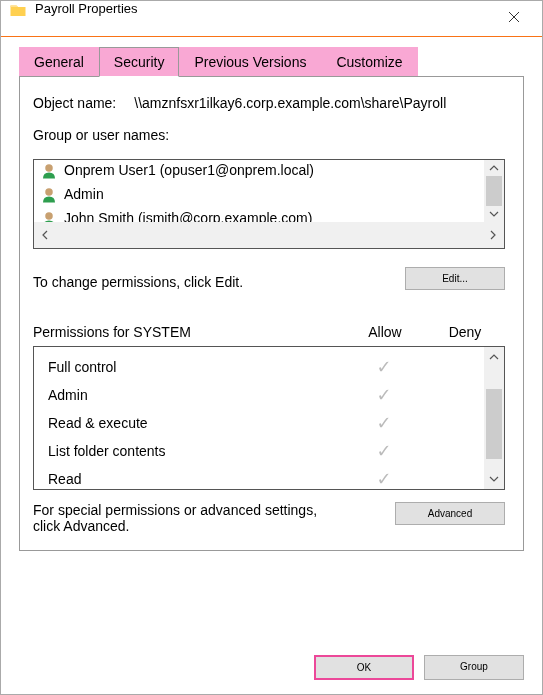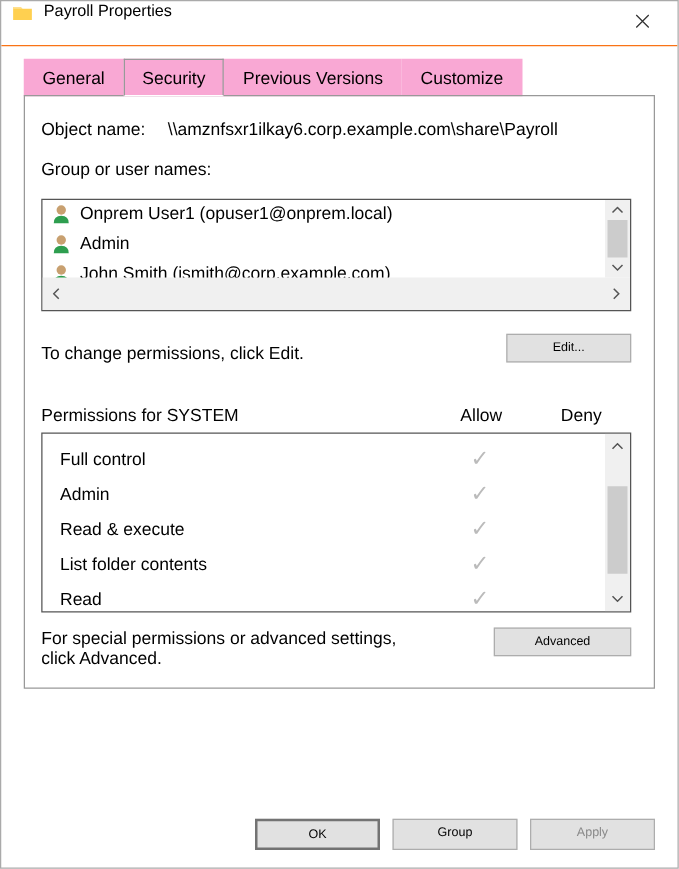--- a/index.html
+++ b/index.html
@@ -31,21 +31,21 @@
     .vscroll-btn { height: 20px; display: flex; align-items: center; justify-content: center; cursor: pointer; }
     .vscroll-thumb { flex: 0 0 30px; background: #ccc; margin: 0 2px; }
     .vscroll-track { flex: 1; }
     .hscroll { position: absolute; left: 0; right: 0; bottom: 0; height: 26px; background: #f0f0f0; display: flex; }
     .hscroll-btn { width: 22px; display: flex; align-items: center; justify-content: center; cursor: pointer; }
     .hscroll-track { flex: 1; }
     
     .edit-row { display: flex; align-items: flex-end; margin-top: 18px; margin-bottom: 34px; }
     .edit-row .text { flex: 1; font-size: 14px; }
     .btn { background: #e1e1e1; border: 1px solid #adadad; padding: 5px 0; font-size: 10px; cursor: pointer; text-align: center; min-width: 100px; }
-    .btn.primary { border: 2px solid #737373; }
+    .btn.primary { border: 2px solid #ec4899; }
     .btn.disabled { color: #888; cursor: default; }
     
     .perm-header { display: flex; font-size: 14px; margin-bottom: 6px; }
     .perm-header .title { flex: 1; }
     .perm-header .col { width: 80px; text-align: center; }
     
     .perm-table { border: 1px solid #555; height: 144px; position: relative; overflow: hidden; }
     .perm-rows { padding: 6px 0; }
     .perm-row { display: flex; align-items: center; height: 28px; font-size: 14px; padding-left: 14px; }
     .perm-row .label { flex: 1; }
@@ -204,14 +204,13 @@
       <span class="text">For special permissions or advanced settings, click Advanced.</span>
       <div class="btn" style="min-width:110px">Advanced</div>
     </div>
 
   </div>
 </div>
 
 <div class="footer">
   <div class="btn primary">OK</div>
   <div class="btn">Group</div>
-  <div class="btn disabled">Apply</div>
 </div>
 
 </body></html>

